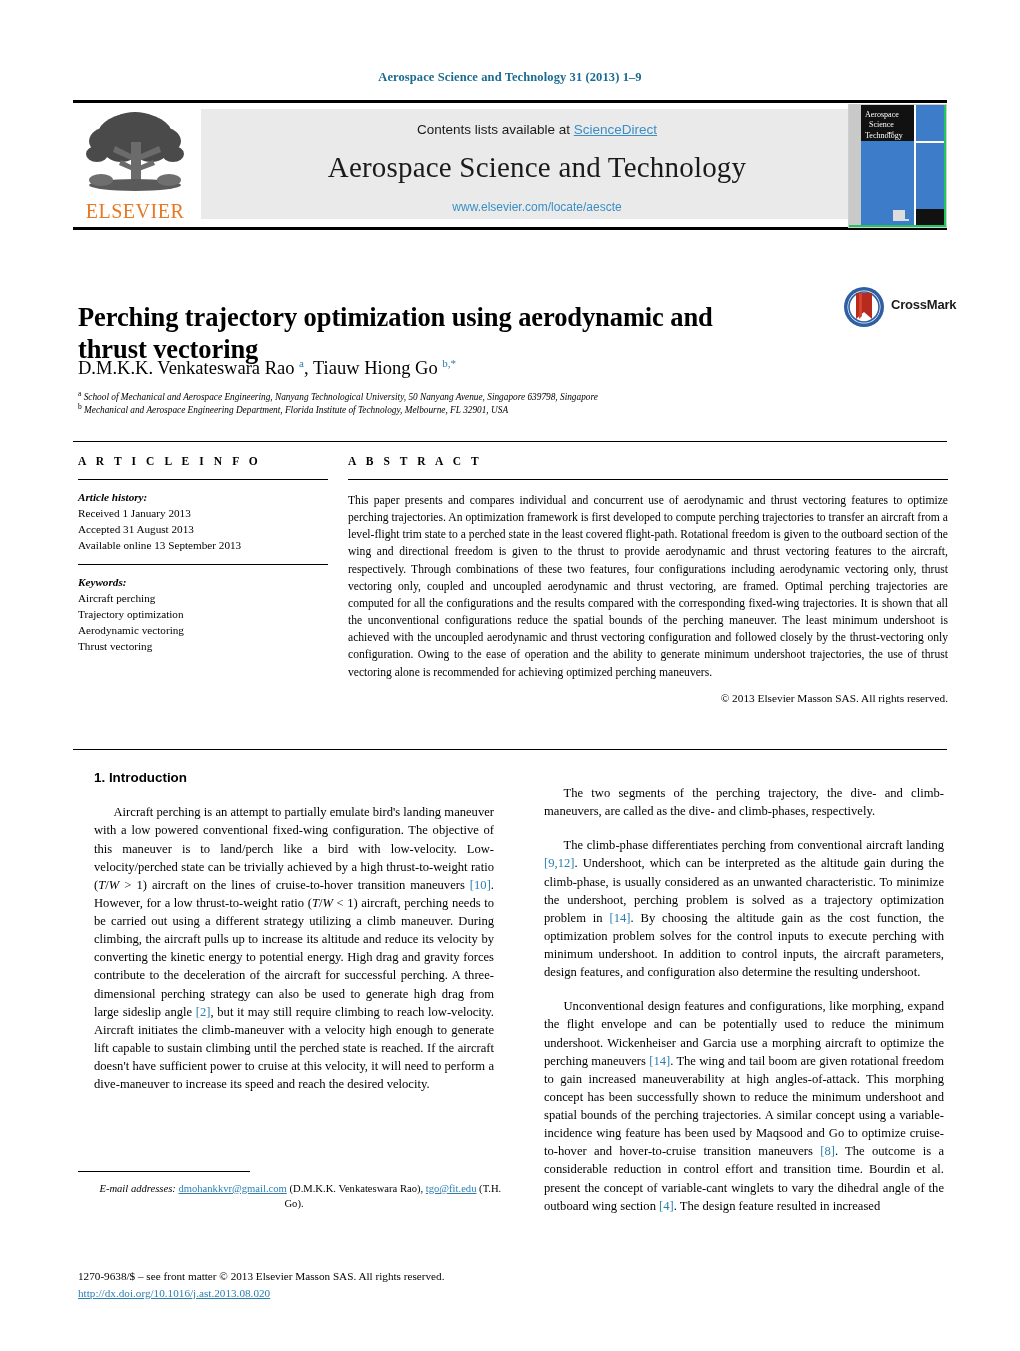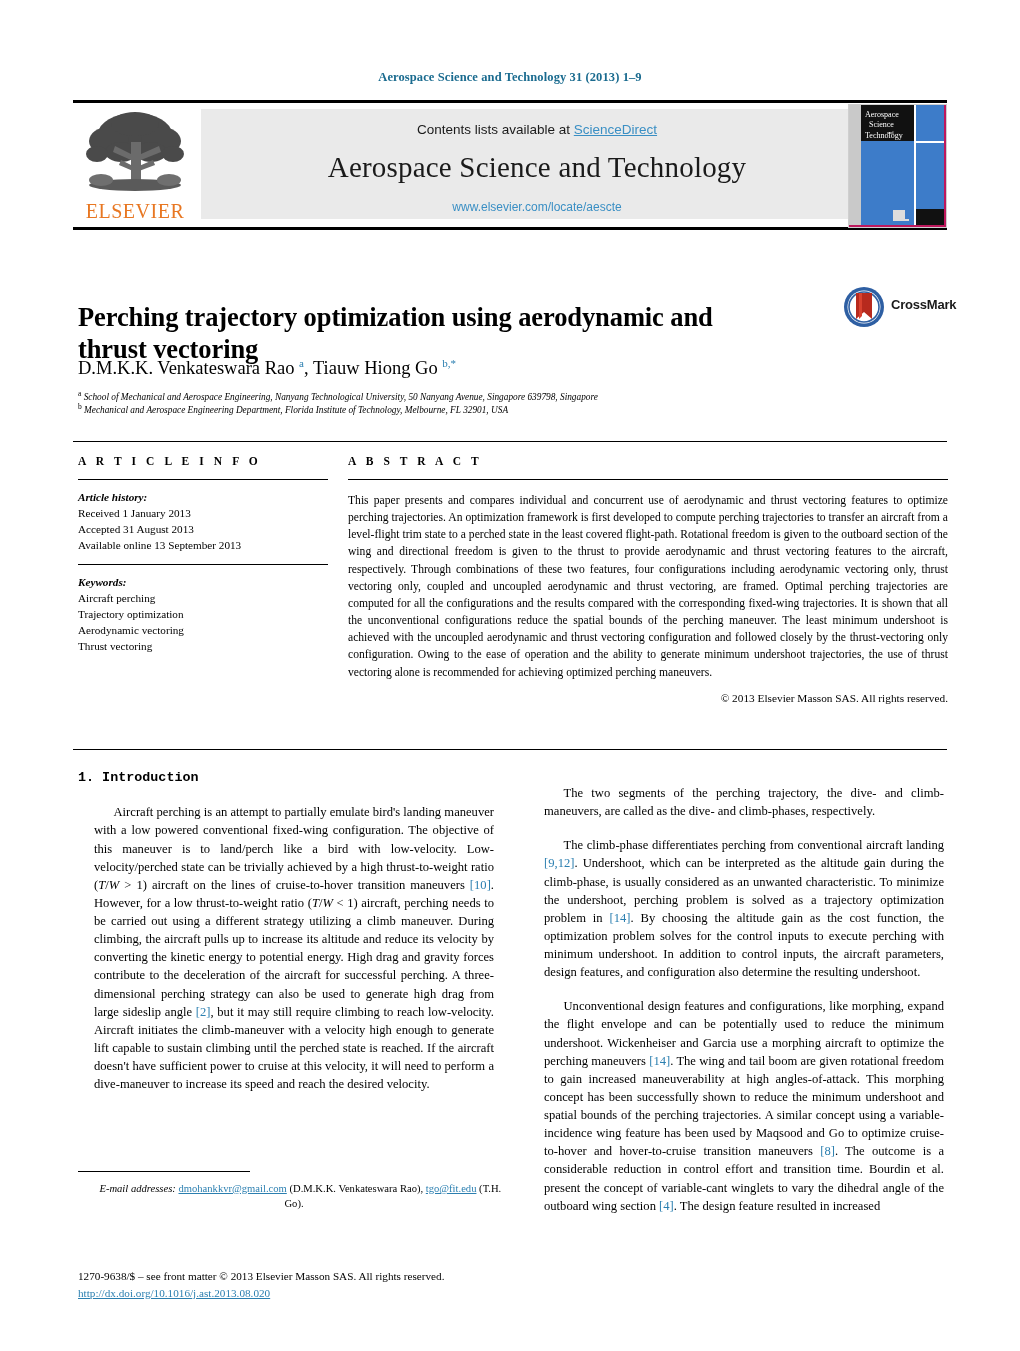--- a/index.html
+++ b/index.html
@@ -116,21 +116,21 @@
   }
 
   
   .cover-thumb {
     position: absolute;
     left: 775px;
     top: 4px;
     width: 97px;
     height: 122px;
     border: 1px solid #cfcfcf;
-    background: #be185d;
+    background: #22c55e;
     overflow: hidden;
   }
 
   
   .title {
     position: absolute;
     left: 78px;
     top: 283px;
     width: 680px;
     font-size: 26.5px;
@@ -256,24 +256,24 @@
     top: 768px;
     width: 432px;
     font-size: 12.6px;
     line-height: 1.44;
     text-align: justify;
   }
   .body-col.left  { left: 78px;  }
   .body-col.right { left: 528px; }
 
   .sec-heading {
-    font-family: Liberation Mono, monospace;
+    font-family: Liberation Sans, sans-serif;
     font-size: 13.4px;
     font-weight: bold;
-    margin: 0 0 16px 0;
+    margin: 0 0 16px 16px;
   }
   .body-col p {
     margin: 16px;
     text-indent: 1.55em;
   }
   .cite {
     color: #2b7fb0;
   }
   .mathit {
     font-style: italic;

